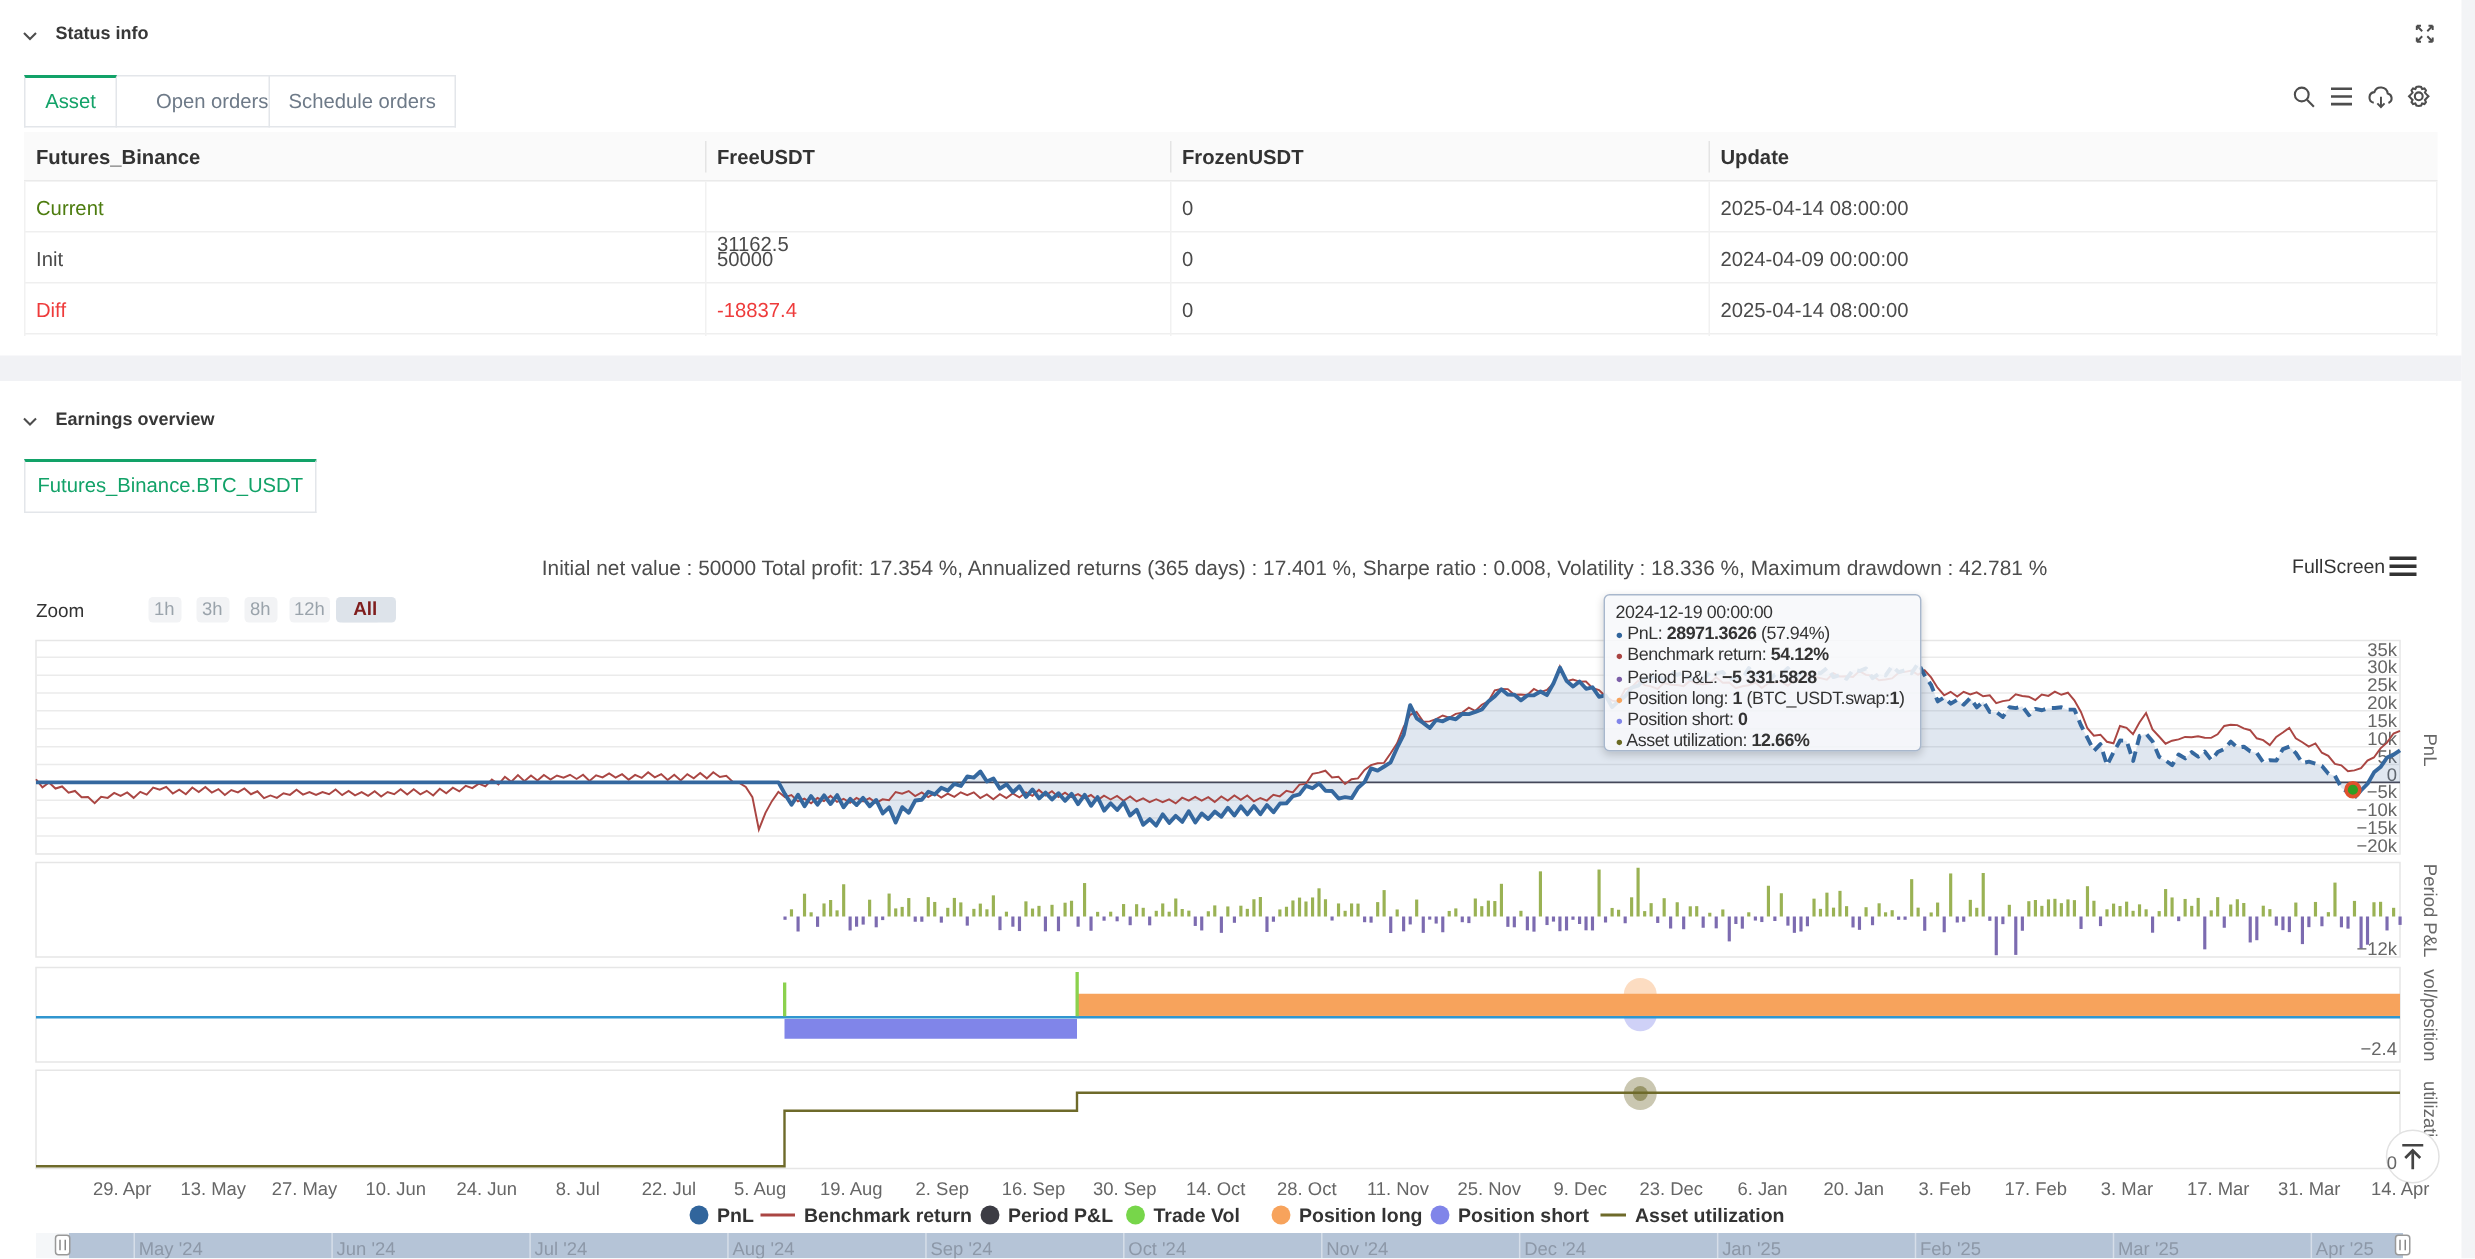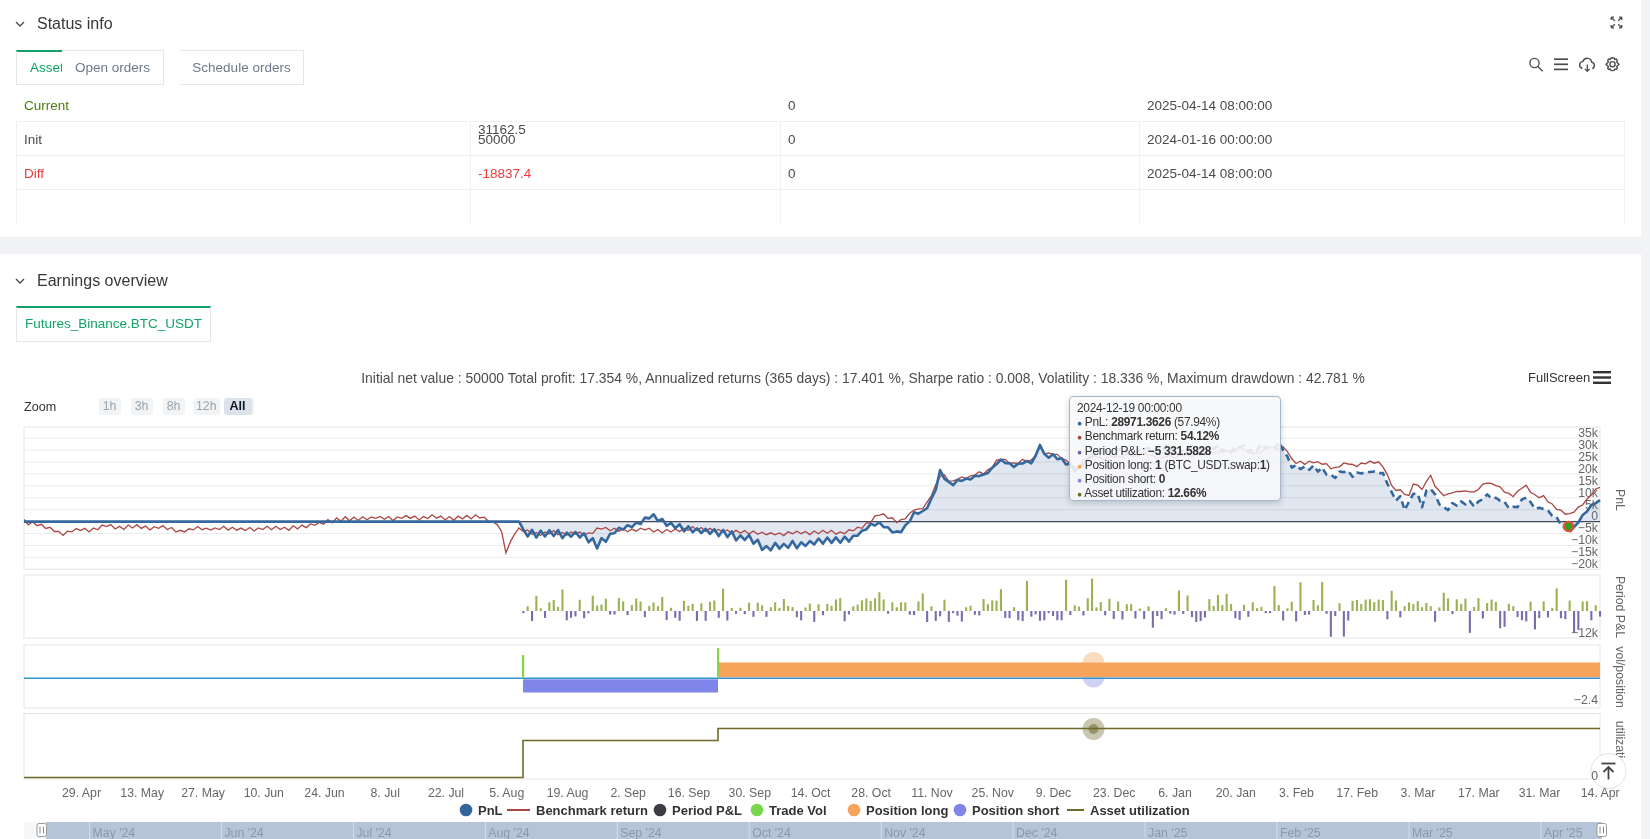--- a/index.html
+++ b/index.html
@@ -1,17 +1,17 @@
 <!DOCTYPE html>
 <html><head><meta charset="utf-8"><style>
 * { margin:0; padding:0; box-sizing:border-box; }
 body { width:1650px; height:839px; overflow:hidden; background:#fff;
   font-family:"Liberation Sans", sans-serif; position:relative; }
 .abs { position:absolute; }
-.hdr { font-size:16px; font-weight:normal; color:#383838; }
+.hdr { font-size:12px; font-weight:bold; color:#383838; }
 .tab { position:absolute; top:0; height:35px; background:#fff; border:1px solid #e3e6ea;
   border-left:none; line-height:33px; text-align:center; font-size:13.5px; color:#6e7a88; }
 .ic { stroke:#4d4d4d; fill:none; stroke-width:1.4; }
 .zb { top:398px; height:17px; background:#f2f3f5; border-radius:3px; color:#9aa3ab;
   font-size:12.3px; text-align:center; line-height:17px;margin-left:36px; }
 svg text.ax { font-size:12.3px; fill:#666; font-family:"Liberation Sans",sans-serif; }
 svg text.nv { font-size:12.3px; fill:#8d98a8; font-family:"Liberation Sans",sans-serif; }
 svg text.lg { font-size:13px; font-weight:bold; fill:#333; font-family:"Liberation Sans",sans-serif; }
 svg text.an { font-size:12.3px; fill:#666; font-family:"Liberation Sans",sans-serif; }
 </style></head><body>
@@ -27,21 +27,21 @@
   <g stroke="#4d4d4d" stroke-width="1.3" fill="none">
   <path d="M1.2 1.2 L4.8 4.8 M1.2 1.2 L1.2 4.0 M1.2 1.2 L4.0 1.2"></path>
   <path d="M11.8 1.2 L8.2 4.8 M11.8 1.2 L11.8 4.0 M11.8 1.2 L9.0 1.2"></path>
   <path d="M1.2 11.8 L4.8 8.2 M1.2 11.8 L1.2 9.0 M1.2 11.8 L4.0 11.8"></path>
   <path d="M11.8 11.8 L8.2 8.2 M11.8 11.8 L11.8 9.0 M11.8 11.8 L9.0 11.8"></path>
   </g>
   </svg>
 
 <div class="abs" style="left:16px; top:50px; height:35px;">
   <div class="tab" style="left:0; width:62px; border-left:1px solid #e3e6ea; border-top:2px solid #12a268; color:#12a268; line-height:31px;">Asset</div>
-  <div class="tab" style="left:46px; width:102px;">Open orders</div>
+  <div class="tab" style="left:62px; width:102px;text-align:right;">Open orders</div>
   <div class="tab" style="left:164px; width:124px;">Schedule orders</div>
 </div>
 
 <svg class="abs" style="left:1524px; top:53px;" width="110" height="24" viewBox="0 0 110 24">
   <g class="ic">
     <circle cx="10.5" cy="10" r="4.6"></circle>
       <line x1="14" y1="13.5" x2="18.6" y2="18.2"></line>
     <g stroke-width="1.7">
         <line x1="30" y1="6.2" x2="44" y2="6.2"></line>
         <line x1="30" y1="11.3" x2="44" y2="11.3"></line>
@@ -50,31 +50,40 @@
     <path d="M58.5 15.5 A3.6 3.6 0 0 1 58.9 8.4 A4.6 4.6 0 0 1 67.8 9.3 A3.3 3.3 0 0 1 68.3 15.6"></path>
     <path d="M63.3 11.5 L63.3 18.2 M60.9 15.9 L63.3 18.4 L65.7 15.9" stroke-width="1.3"></path>
     <g transform="translate(88.5,11.2)">
       <circle r="2.6"></circle>
       <path d="M0 -6.6 L1.6 -6.3 L2.3 -4.9 L3.9 -5.3 L4.9 -4 L4.2 -2.5 L5.3 -1.3 L6.6 0 L5.3 1.3 L4.2 2.5 L4.9 4 L3.9 5.3 L2.3 4.9 L1.6 6.3 L0 6.6 L-1.6 6.3 L-2.3 4.9 L-3.9 5.3 L-4.9 4 L-4.2 2.5 L-5.3 1.3 L-6.6 0 L-5.3 -1.3 L-4.2 -2.5 L-4.9 -4 L-3.9 -5.3 L-2.3 -4.9 L-1.6 -6.3 Z" transform="scale(0.98)"></path>
     </g>
   </g>
   </svg>
 
 <div class="abs" style="left:16px; top:88px; width:1609px; font-size:13.5px; color:#4a4a4a;">
+  <div style="position:relative; height:33px; background:#fafafa; border-bottom:1px solid #eaeaea; font-weight:bold; color:#333;">
+    <span class="abs" style="left:8px; top:9px;">Futures_Binance</span>
+    <span class="abs" style="left:462px; top:9px;">FreeUSDT</span>
+    <span class="abs" style="left:772px; top:9px;">FrozenUSDT</span>
+    <span class="abs" style="left:1131px; top:9px;">Update</span>
+    <i class="abs" style="left:454px; top:6px; width:1px; height:21px; background:#e4e4e4;"></i>
+    <i class="abs" style="left:764px; top:6px; width:1px; height:21px; background:#e4e4e4;"></i>
+    <i class="abs" style="left:1123px; top:6px; width:1px; height:21px; background:#e4e4e4;"></i>
+  </div>
   <div style="position:relative; height:34px; border-bottom:1px solid #efefef;">
     <span class="abs" style="left:8px; top:10px; color:#4d7c0f;">Current</span>
     <span class="abs" style="left:462px; top:10px;margin-top:24px;">31162.5</span>
     <span class="abs" style="left:772px; top:10px;">0</span>
     <span class="abs" style="left:1131px; top:10px;">2025-04-14 08:00:00</span>
   </div>
   <div style="position:relative; height:34px; border-bottom:1px solid #efefef;">
     <span class="abs" style="left:8px; top:10px;">Init</span>
     <span class="abs" style="left:462px; top:10px;">50000</span>
     <span class="abs" style="left:772px; top:10px;">0</span>
-    <span class="abs" style="left:1131px; top:10px;">2024-01-16 00:00:00</span>
+    <span class="abs" style="left:1131px; top:10px;">2024-04-09 00:00:00</span>
   </div>
   <div style="position:relative; height:34px; border-bottom:1px solid #efefef;">
     <span class="abs" style="left:8px; top:10px; color:#ee3b3b;">Diff</span>
     <span class="abs" style="left:462px; top:10px; color:#ee3b3b;">-18837.4</span>
     <span class="abs" style="left:772px; top:10px;">0</span>
     <span class="abs" style="left:1131px; top:10px;">2025-04-14 08:00:00</span>
   </div>
   <div class="abs" style="left:0; top:33px; width:1px; height:103px; background:#f1f1f1;"></div>
   <div class="abs" style="left:454px; top:33px; width:1px; height:103px; background:#f1f1f1;"></div>
   <div class="abs" style="left:764px; top:33px; width:1px; height:103px; background:#f1f1f1;"></div>
@@ -103,21 +112,21 @@
       <line x1="1" y1="12.8" x2="19" y2="12.8"></line>
     </g>
   </svg>
 
 <div class="abs" style="left:24px; top:400px; font-size:12.6px; color:#333;">Zoom</div>
 <div class="abs zb" style="left:62.5px; width:22px;">1h</div>
 <div class="abs zb" style="left:94.5px; width:22px;">3h</div>
 <div class="abs zb" style="left:126.5px; width:22px;">8h</div>
 <div class="abs zb" style="left:156.5px; width:27.5px;">12h</div>
 <div class="abs zb" style="left:189.5px; width:28.5px;">24h</div>
-<div class="abs" style="left:223.5px; top:398px; width:28px; height:17px; background:#dde3ea; border-radius:3px; color:#0f172a; font-weight:bold; font-size:12.6px; text-align:center; line-height:17px;">All</div>
+<div class="abs" style="left:223.5px; top:398px; width:40px; height:17px; background:#dde3ea; border-radius:3px; color:#7f1d1d; font-weight:bold; font-size:12.6px; text-align:center; line-height:17px;">All</div>
 
 <svg class="abs" style="left:0; top:0;" width="1650" height="839" viewBox="0 0 1650 839">
 
   <rect x="24" y="427" width="1576" height="142.3" fill="none" stroke="#e6e6e6"></rect>
   <rect x="24" y="575" width="1576" height="63" fill="none" stroke="#e6e6e6"></rect>
   <rect x="24" y="645" width="1576" height="63" fill="none" stroke="#e6e6e6"></rect>
   <rect x="24" y="713.5" width="1576" height="65.5" fill="none" stroke="#e6e6e6"></rect>
   <line x1="24" y1="438.2" x2="1600" y2="438.2" stroke="#ebebeb" stroke-width="1"></line>
     <text x="1598" y="437.0" text-anchor="end" class="ax">35k</text>
     <line x1="24" y1="450.1" x2="1600" y2="450.1" stroke="#ebebeb" stroke-width="1"></line>

